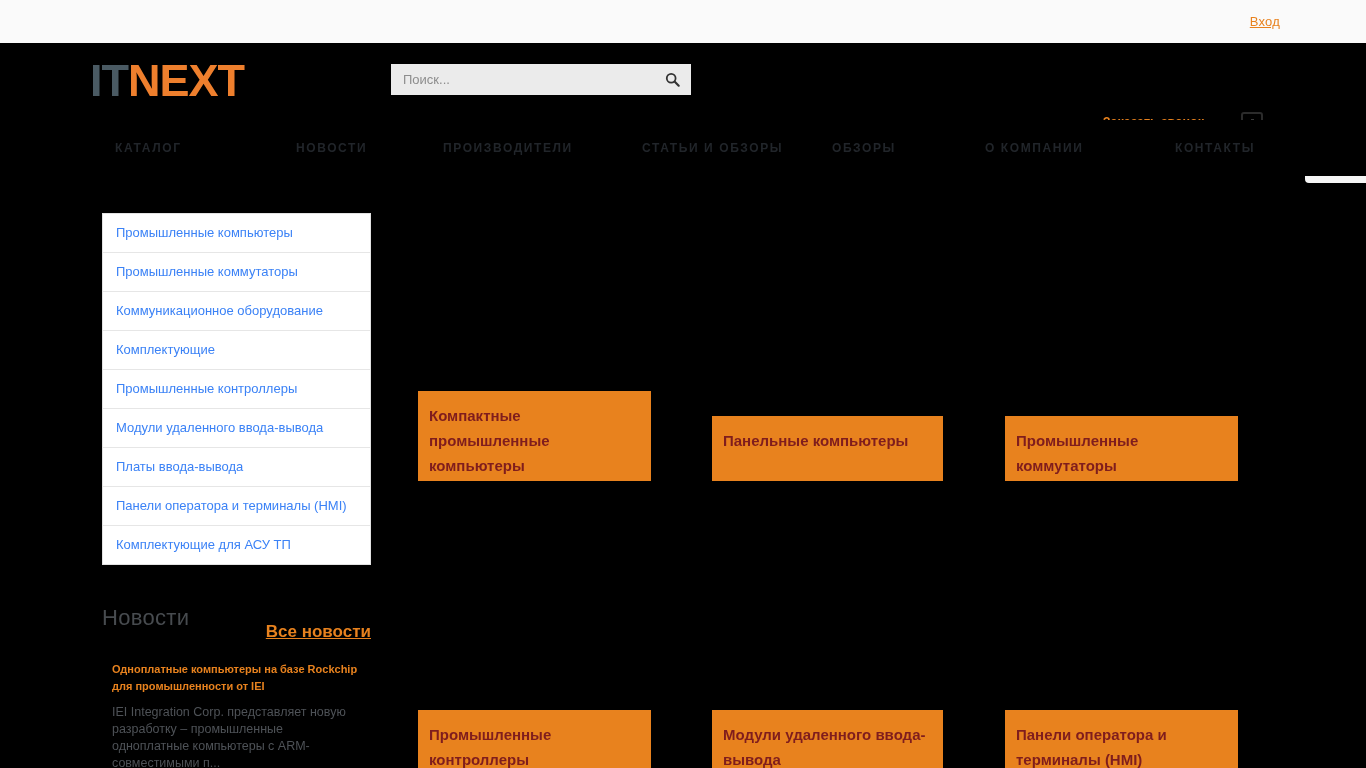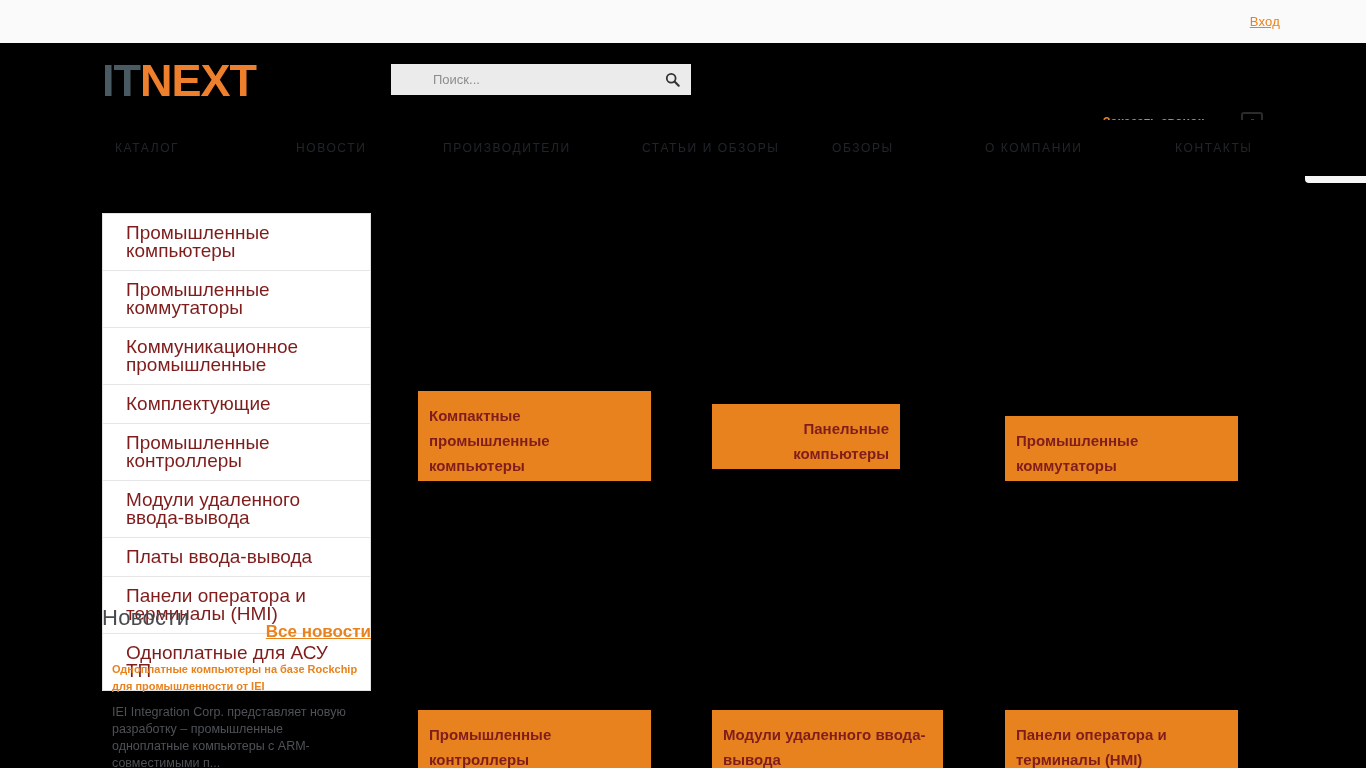--- a/index.html
+++ b/index.html
@@ -40,21 +40,21 @@
   
   .header {
     position: absolute;
     top: 43px; left: 0;
     width: 1366px;
     height: 77px;
     background: #000000;
   }
   .logo {
     position: absolute;
-    left: 102px;
+    left: 90px;
     top: 10px;
     font-size: 45px;
     font-weight: bold;
     letter-spacing: -1px;
     line-height: 55px;
     white-space: nowrap;
   }
   .logo-it { color: #4a5a63; }
   .logo-next { color: #ee7f2d; }
 
@@ -71,21 +71,20 @@
     left: 0; top: 0;
     width: 262px;
     height: 31px;
     border: none;
     outline: none;
     background: transparent;
     padding: 0 12px;
     font-family: "Liberation Sans", sans-serif;
     font-size: 13px;
     color: #444;
-    margin-left: 30px;
   }
   .search-input::placeholder { color: #8d8d8d; }
   .search-btn {
     position: absolute;
     right: 0; top: 0;
     width: 38px; height: 31px;
     border: none;
     background: transparent;
     cursor: pointer;
     display: flex;
@@ -156,21 +155,21 @@
   .mainnav ul {
     position: relative;
     list-style: none;
     width: 1366px;
     height: 56px;
   }
   .mainnav li {
     position: absolute;
     top: 21px;
     font-size: 12px;
-    font-weight: normal;
+    font-weight: bold;
     letter-spacing: 1.6px;
     color: #21252a;
     white-space: nowrap;
     cursor: pointer;
   }
   .mainnav li:nth-child(1) { left: 115px; }
   .mainnav li:nth-child(2) { left: 296px; }
   .mainnav li:nth-child(3) { left: 443px; }
   .mainnav li:nth-child(4) { left: 617px; margin-left: 25px; }
   .mainnav li:nth-child(5) { left: 832px; }
@@ -180,23 +179,23 @@
   
   .sidebar {
     position: absolute;
     left: 102px;
     top: 213px;
     width: 269px;
     background: #ffffff;
     border: 1px solid #e2e2e2;
   }
   .cat-item {
-    padding: 10px 23px;
-    font-size: 19px;
-    color: #7f1d1d;
+    padding: 10px 13px;
+    font-size: 13px;
+    color: #3b82f6;
     line-height: 18px;
     border-bottom: 1px solid #e6e6e6;
     cursor: pointer;
   }
   .cat-item:last-child { border-bottom: none; }
 
   
   .news {
     position: absolute;
     left: 102px;
@@ -250,21 +249,21 @@
     background: #e8821e;
     color: #7f1d1d;
     font-size: 15px;
     font-weight: bold;
     line-height: 25px;
     padding: 12px 11px;
     cursor: pointer;
   }
   
   .tile-1 { left: 418px; top: 391px; width: 233px; height: 90px; }
-  .tile-2 { left: 712px; top: 404px; width: 188px; height: 65px; text-align: right; }
+  .tile-2 { left: 712px; top: 416px; width: 231px; height: 65px; }
   .tile-3 { left: 1005px; top: 416px; width: 233px; height: 65px; }
   
   .tile-4 { left: 418px; top: 710px; width: 233px; height: 65px; }
   .tile-5 { left: 712px; top: 710px; width: 231px; height: 65px; }
   .tile-6 { left: 1005px; top: 710px; width: 233px; height: 65px; }
 </style>
 </head>
 <body>
 
 <div class="topbar">
@@ -315,27 +314,27 @@
     <li>СТАТЬИ И ОБЗОРЫ</li>
     <li>ОБЗОРЫ</li>
     <li>О КОМПАНИИ</li>
     <li>КОНТАКТЫ</li>
   </ul>
 </nav>
 
 <aside class="sidebar">
   <div class="cat-item">Промышленные компьютеры</div>
   <div class="cat-item">Промышленные коммутаторы</div>
-  <div class="cat-item">Коммуникационное промышленные</div>
+  <div class="cat-item">Коммуникационное оборудование</div>
   <div class="cat-item">Комплектующие</div>
   <div class="cat-item">Промышленные контроллеры</div>
   <div class="cat-item">Модули удаленного ввода-вывода</div>
   <div class="cat-item">Платы ввода-вывода</div>
   <div class="cat-item">Панели оператора и терминалы (HMI)</div>
-  <div class="cat-item">Одноплатные для АСУ ТП</div>
+  <div class="cat-item">Комплектующие для АСУ ТП</div>
 </aside>
 
 <section class="news">
   <div class="news-head">
     <h2 class="news-title">Новости</h2>
     <a class="news-all" href="#">Все новости</a>
   </div>
   <div class="news-item-title">Одноплатные компьютеры на базе Rockchip для промышленности от IEI</div>
   <div class="news-item-text">IEI Integration Corp. представляет новую разработку – промышленные одноплатные компьютеры с ARM-совместимыми п...</div>
 </section>

